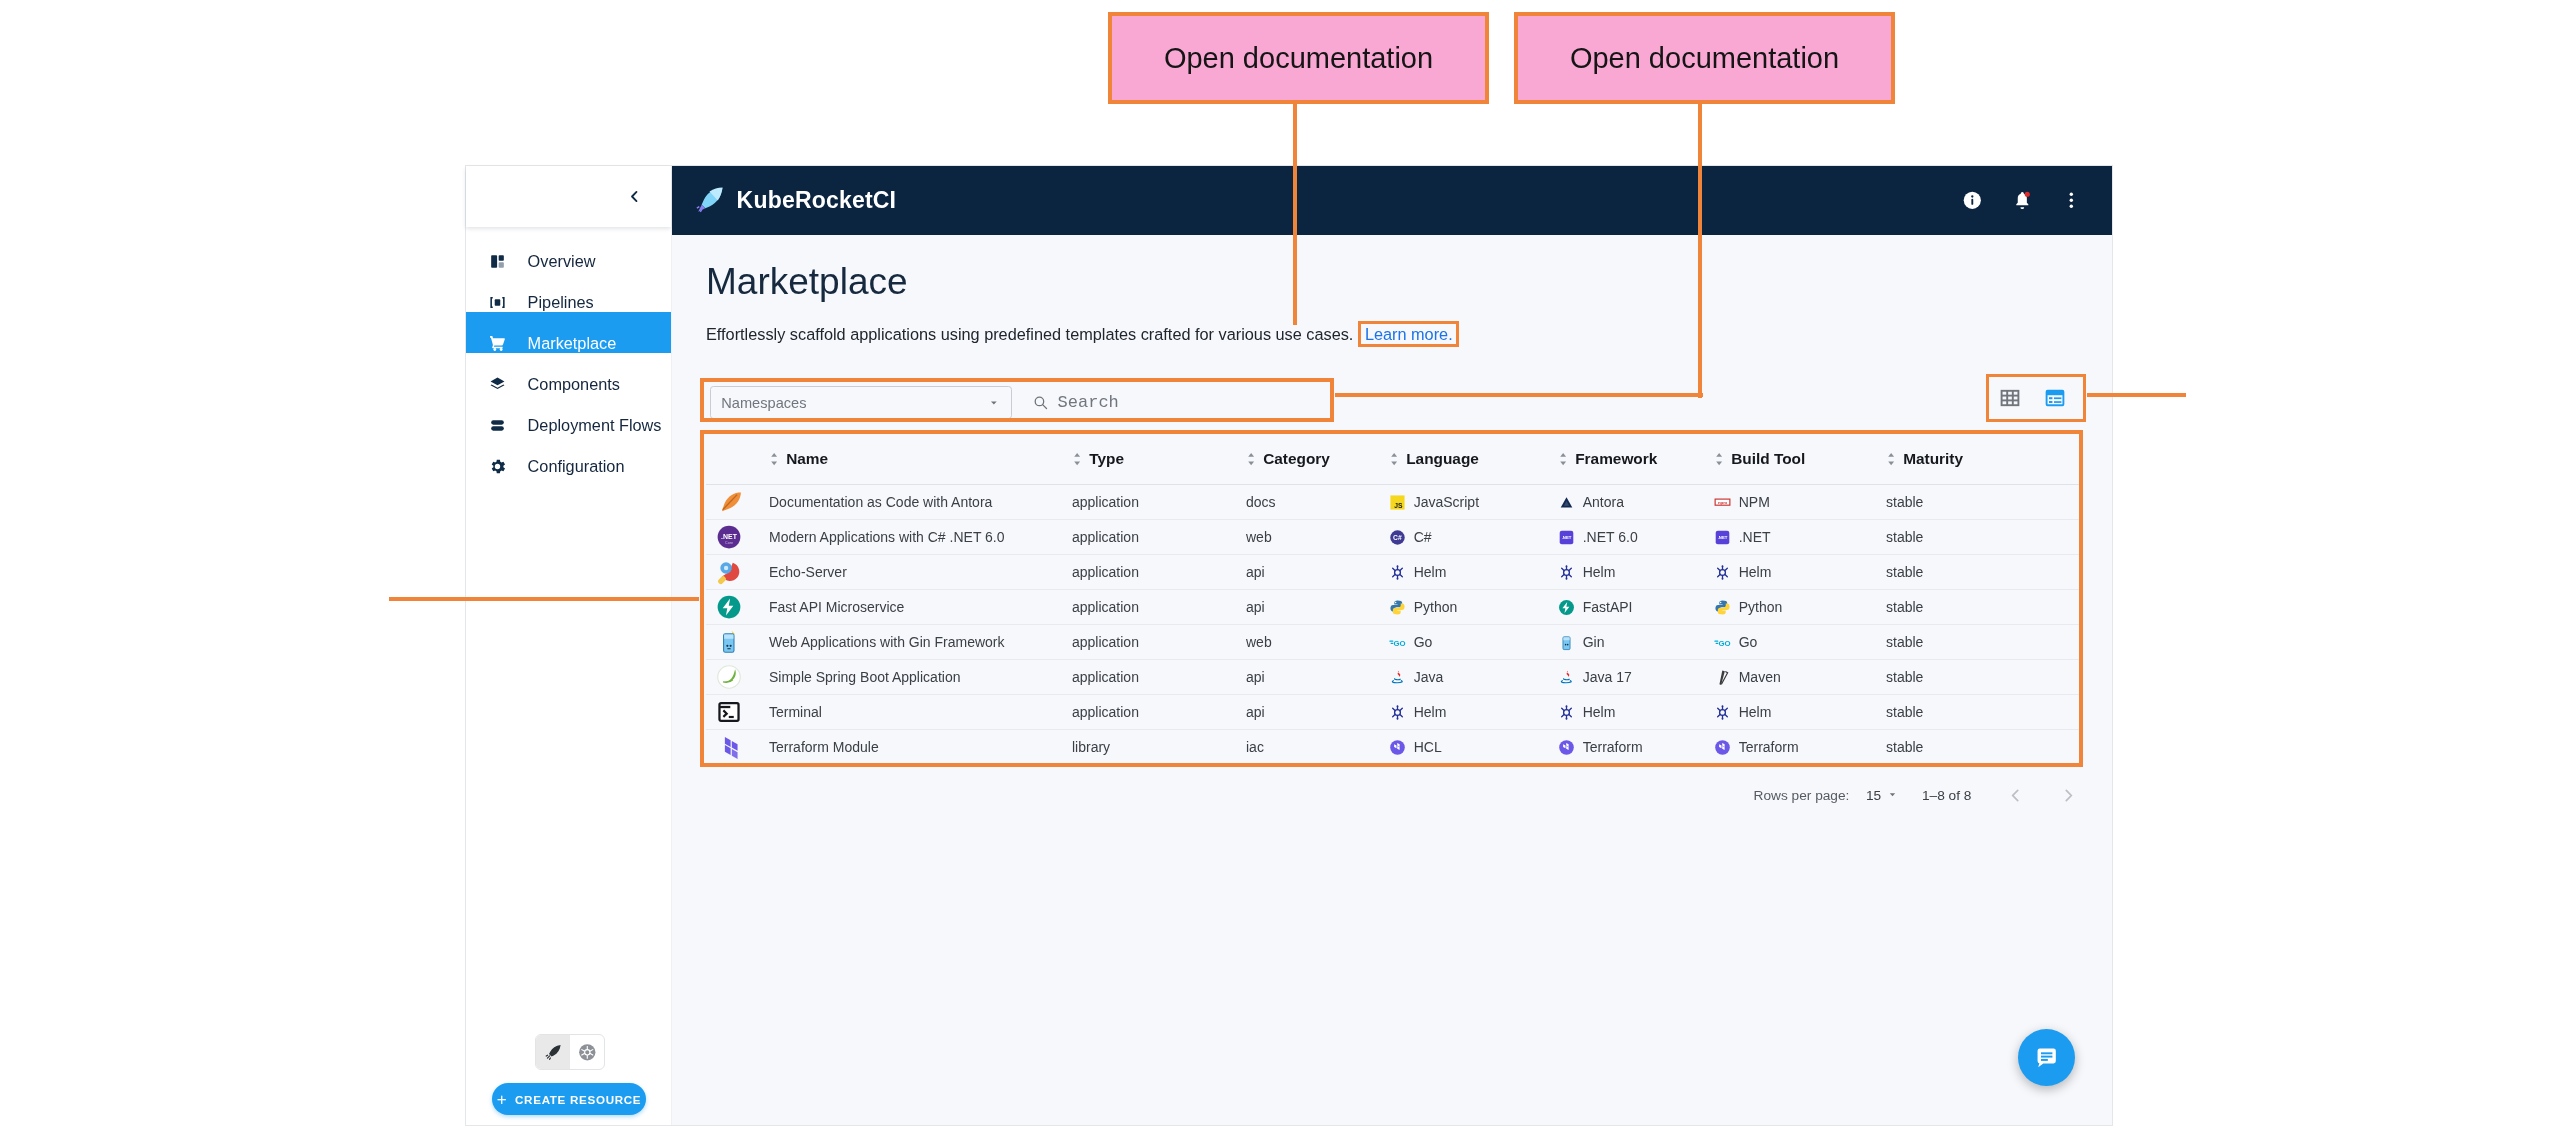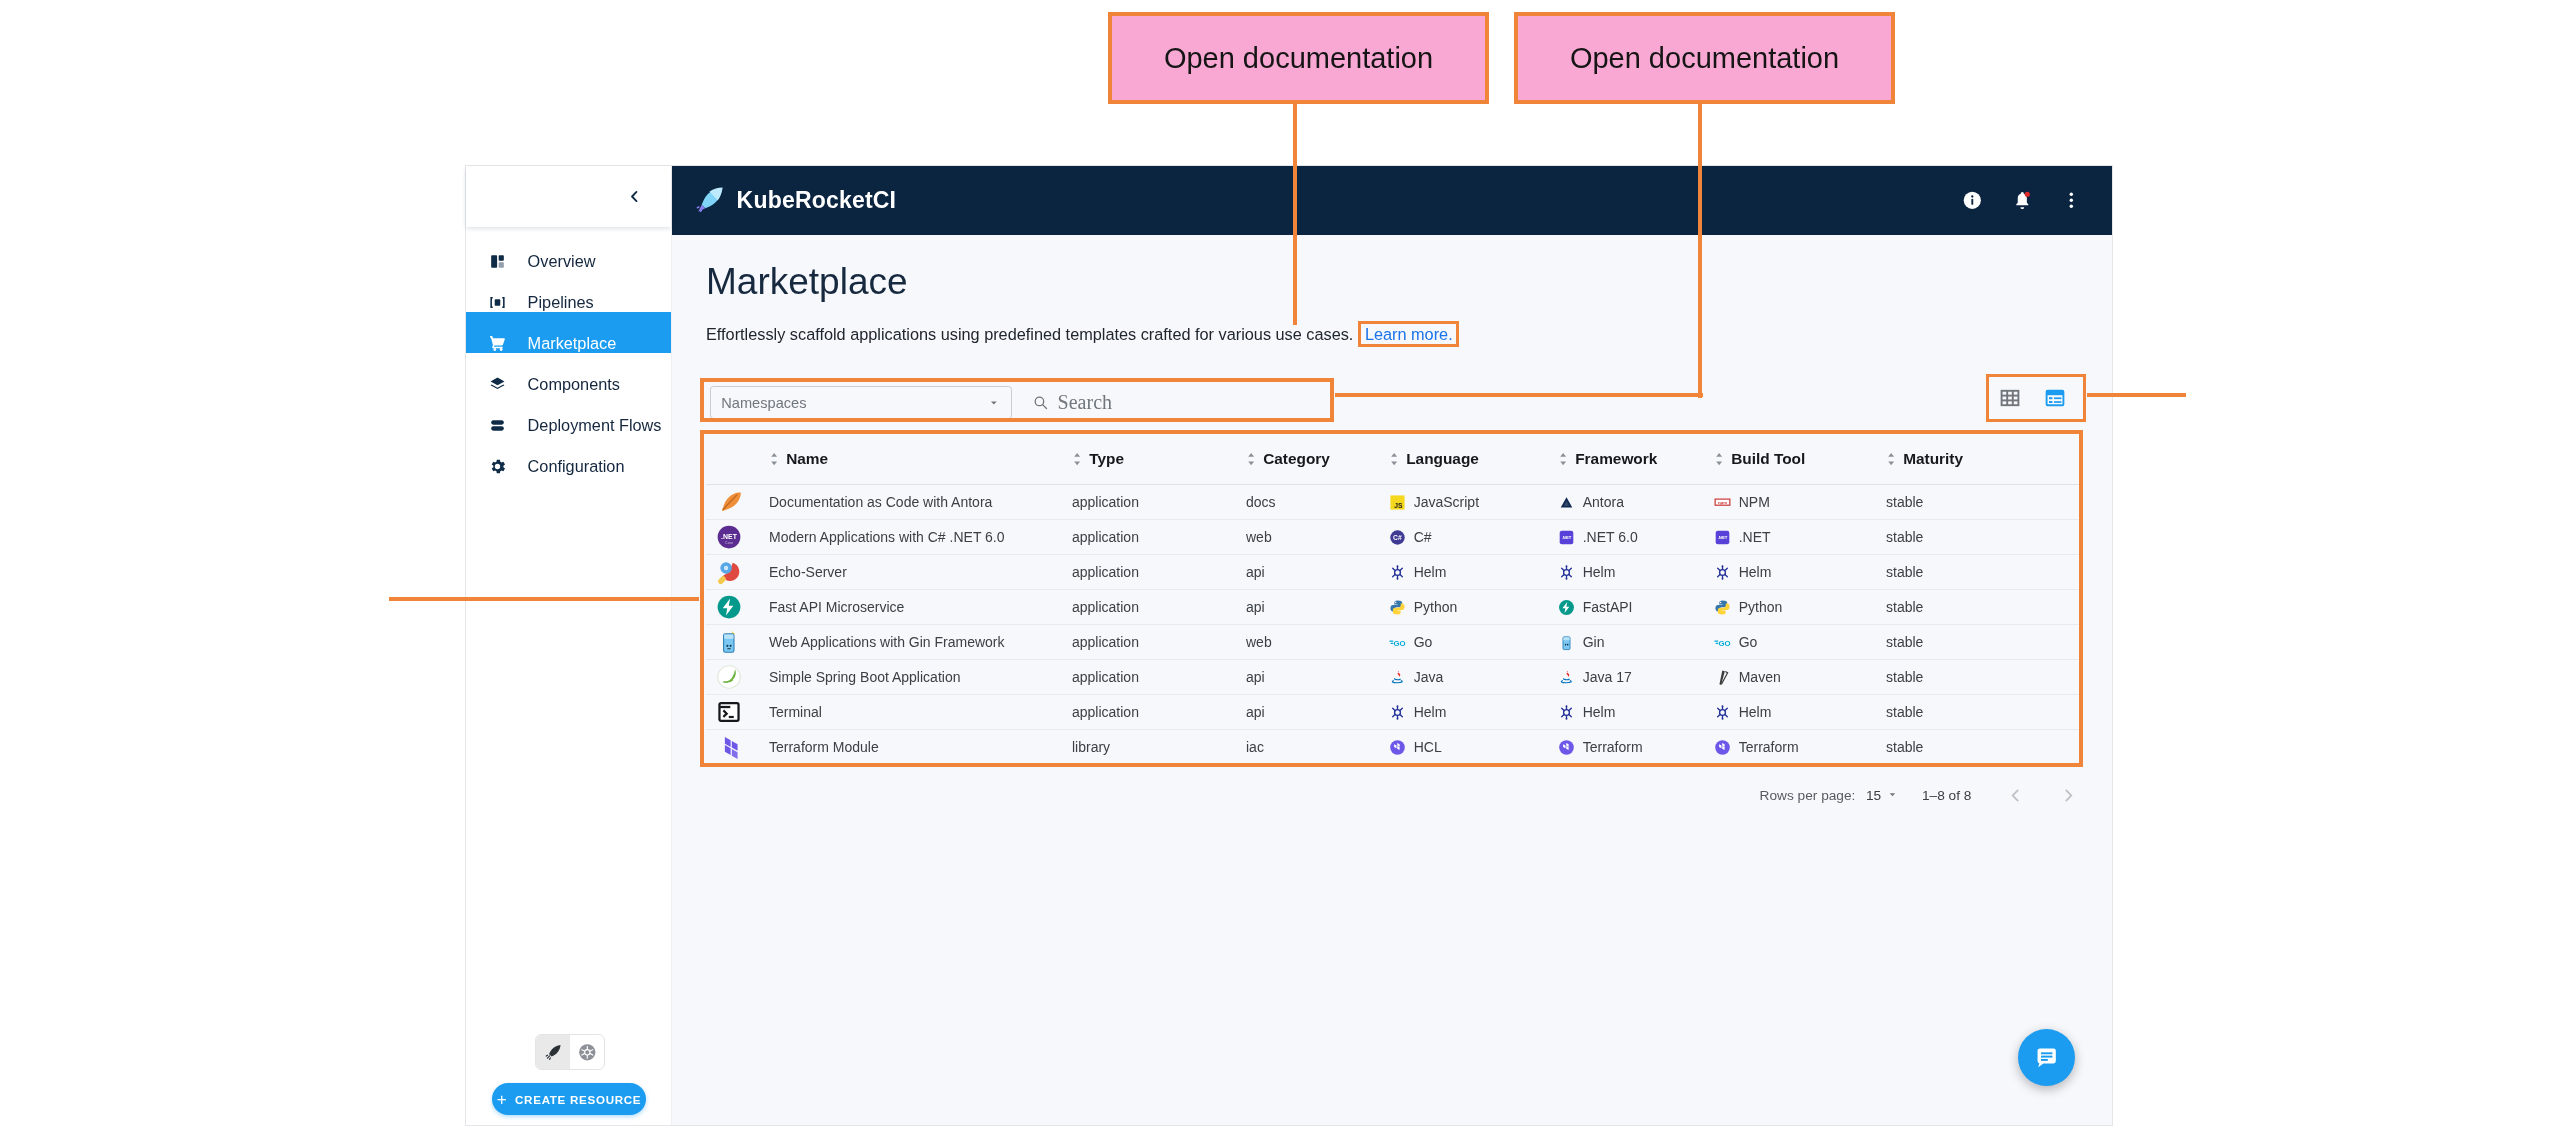--- a/index.html
+++ b/index.html
@@ -56,22 +56,22 @@
   .learn-more { color:#1a73e8; text-decoration:none; cursor:pointer;
                 border:3.4px solid #f08438; padding:0.9px 3.4px; margin-left:5.1px; }
 
   .ns-select { position:absolute; left:38px; top:159px; width:302px; height:33px;
                border:0.9px solid #c9ccd4; border-radius:3.4px; display:flex; align-items:center;
                padding:0 10.3px; color:#70767e; font-size:14.6px; cursor:pointer; background:transparent; }
   .ns-select .caret { margin-left:auto; width:13.7px; height:13.7px; color:#6f7479; }
   .search-box { position:absolute; left:360px; top:159px; width:302px; height:33px;
                 display:flex; align-items:center; gap:8.6px; }
   .search-box .ic { width:17px; height:17px; color:#6f7479; flex:none; }
-  .search-box input { border:none; outline:none; background:transparent; font-size:20px;
-                      color:#333; width:100%; font-family:Liberation Serif, serif; }
+  .search-box input { border:none; outline:none; background:transparent; font-size:17px;
+                      color:#333; width:100%; font-family:Liberation Mono, monospace; }
   .search-box input::placeholder { color:#70767e; opacity:1; }
 
   .view-toggle { position:absolute; left:1326px; top:159px; display:flex; gap:21.4px; }
   .view-btn { width:24px; height:24px; cursor:pointer; }
 
   
   .table { position:absolute; left:34px; top:207px; width:1374px; }
   .trow { display:grid; grid-template-columns:63px 303px 174px 143px 169px 156px 172px 1fr;
           align-items:center; }
   .thead { height:51px; border-bottom:0.9px solid #dfe2e8; }
@@ -80,21 +80,21 @@
   .tbody .trow { height:35px; border-bottom:0.9px solid #e8eaef; cursor:pointer; }
   .cell { font-size:14px; color:#3b4046; }
   .cell-icon { display:flex; justify-content:flex-start; padding-left:10.3px; }
   .cell-icon .ic { width:26px; height:26px; }
   .tech { display:flex; align-items:center; gap:7.7px; }
   .tech .ic { width:17px; height:17px; flex:none; }
 
   
   .pagination { position:absolute; top:555px; right:34px; height:27.4px; display:flex;
                 align-items:center; gap:8.6px; color:#565b63; font-size:13.7px; }
-  .pag-label { margin-right:2px; }
+  .pag-label { margin-right:8px; }
   .pag-select { display:flex; gap:5.1px; cursor:pointer; color:#3b4046; }
   .pag-select .caret { width:13px; height:13px; color:#6f7479; }
   .pag-range { margin-left:14px; color:#3b4046; }
   .pag-nav { margin-left:26px; display:flex; gap:34px; }
   .pag-chev { width:19px; height:19px; color:#bcbfc5; }
 
   .fab { position:absolute; left:1346px; top:802px; width:57px; height:57px; border-radius:50%;
          background:#1b9cf0; display:flex; align-items:center; justify-content:center;
          box-shadow:0 3.4px 10.3px rgba(0,0,0,.28); cursor:pointer; }
   .fab .ic { width:27.4px; height:27.4px; }

